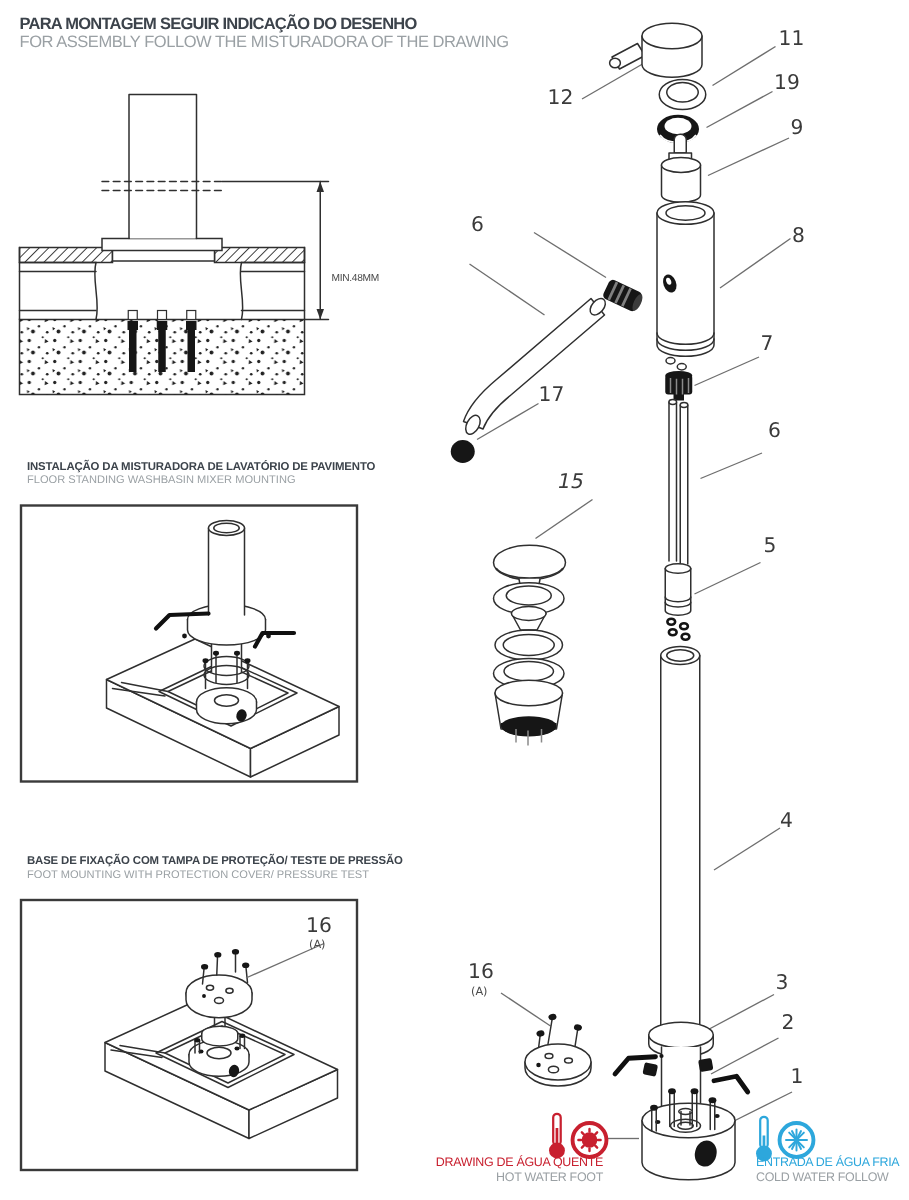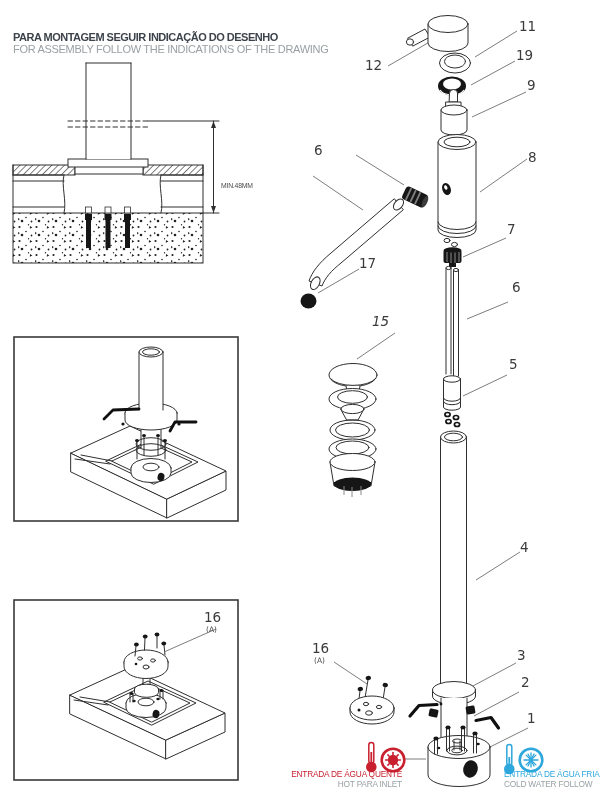--- a/index.html
+++ b/index.html
@@ -1,43 +1,49 @@
 <!DOCTYPE html>
 <html><head>
 <meta charset="utf-8">
 <style>
   html,body{margin:0;padding:0;background:#ffffff;}
   #page{position:relative;width:606px;height:800px;background:#fff;overflow:hidden;
         font-family:"Liberation Sans","DejaVu Sans",sans-serif;}
   .abs{position:absolute;}
-  .t-pt{font-size:11px;font-weight:700;color:#3c434b;letter-spacing:-0.5px;white-space:nowrap;margin-top:21px;}
+  .t-pt{font-size:11px;font-weight:700;color:#3c434b;letter-spacing:-0.5px;white-space:nowrap;}
   .t-en{font-size:11px;font-weight:400;color:#9aa0a4;letter-spacing:-0.3px;white-space:nowrap;}
   .s-pt{font-size:7.6px;font-weight:700;color:#3c434b;letter-spacing:-0.1px;white-space:nowrap;}
   .s-en{font-size:7.4px;font-weight:400;color:#9aa0a4;white-space:nowrap;}
   .callout{position:absolute;font-size:13.5px;color:#3b3b3b;line-height:1;font-family:"DejaVu Sans",sans-serif;}
   .callout .suffix{display:block;font-size:7.5px;margin-top:1px;margin-left:2px;color:#4a4a4a;}
   .dim-label{position:absolute;font-size:6.8px;color:#4a4a4a;letter-spacing:-0.2px;white-space:nowrap;}
   .inlet-pt{position:absolute;font-size:8.3px;letter-spacing:-0.2px;white-space:nowrap;}
   .inlet-en{position:absolute;font-size:8.3px;color:#9aa0a4;letter-spacing:-0.2px;white-space:nowrap;}
   svg .ln{fill:none;stroke:#2f2f2f;stroke-width:1;stroke-linecap:round;stroke-linejoin:round;}
   svg .fw{fill:#ffffff;}
   svg .fd{fill:#161616;stroke:none;}
   svg .ldr{fill:none;stroke:#6e6e6e;stroke-width:0.9;}
 </style>
 </head>
 <body>
 
 <div id="page">
 
   <div class="abs" style="left:13px;top:10px;">
     <div class="t-pt">PARA MONTAGEM SEGUIR INDICAÇÃO DO DESENHO</div>
-    <div class="t-en">FOR ASSEMBLY FOLLOW THE INDICATIONS OF THE DRAWING</div>
+    <div class="t-en">FOR ASSEMBLY FOLLOW THE MISTURADORA OF THE DRAWING</div>
   </div>
 
   <div class="abs" style="left:18px;top:306px;">
+    <div class="s-pt">INSTALAÇÃO DA MISTURADORA DE LAVATÓRIO DE PAVIMENTO</div>
+    <div class="s-en">FLOOR STANDING WASHBASIN MIXER MOUNTING</div>
+  </div>
+  <div class="abs" style="left:18px;top:569px;">
+    <div class="s-pt">BASE DE FIXAÇÃO COM TAMPA DE PROTEÇÃO/ TESTE DE PRESSÃO</div>
+    <div class="s-en">FOOT MOUNTING WITH PROTECTION COVER/ PRESSURE TEST</div>
   </div>
 
   <svg class="abs" style="left:0;top:0;" width="606" height="800" viewBox="0 0 606 800">
     <defs>
       <pattern id="hatch" width="4.5" height="4.5" patternUnits="userSpaceOnUse" patternTransform="rotate(45)">
         <line x1="0" y1="0" x2="0" y2="4.5" stroke="#3a3a3a" stroke-width="1.3"></line>
       </pattern>
       <pattern id="speckle" width="17" height="14" patternUnits="userSpaceOnUse">
         <circle cx="2.5" cy="3" r="1.1" fill="#222"></circle>
         <circle cx="9" cy="7.5" r="0.8" fill="#222"></circle>
@@ -388,18 +394,18 @@
       <line x1="14" y1="7" x2="14" y2="21"></line>
         <line x1="7" y1="14" x2="21" y2="14"></line>
       <line x1="9.1" y1="9.1" x2="18.9" y2="18.9"></line>
         <line x1="9.1" y1="18.9" x2="18.9" y2="9.1"></line>
       <line x1="11" y1="8" x2="17" y2="20"></line>
         <line x1="11" y1="20" x2="17" y2="8"></line>
     </g>
     <circle cx="14" cy="14" r="1.6" fill="#2da7dc"></circle>
   </svg>
 
-  <div class="inlet-pt" style="left:270px;top:769px;width:132px;text-align:right;color:#c8202f;">ENTRADA DE ÁGUA QUENTE</div>
-  <div class="inlet-en" style="left:270px;top:779px;width:132px;text-align:right;">HOT PARA INLET</div>
+  <div class="inlet-pt" style="left:270px;top:769px;width:132px;text-align:right;color:#c8202f;">DRAWING DE ÁGUA QUENTE</div>
+  <div class="inlet-en" style="left:270px;top:779px;width:132px;text-align:right;">HOT WATER FOOT</div>
   <div class="inlet-pt" style="left:504px;top:769px;color:#2da7dc;">ENTRADA DE ÁGUA FRIA</div>
   <div class="inlet-en" style="left:504px;top:779px;">COLD WATER FOLLOW</div>
 
 </div>
 
 </body></html>

